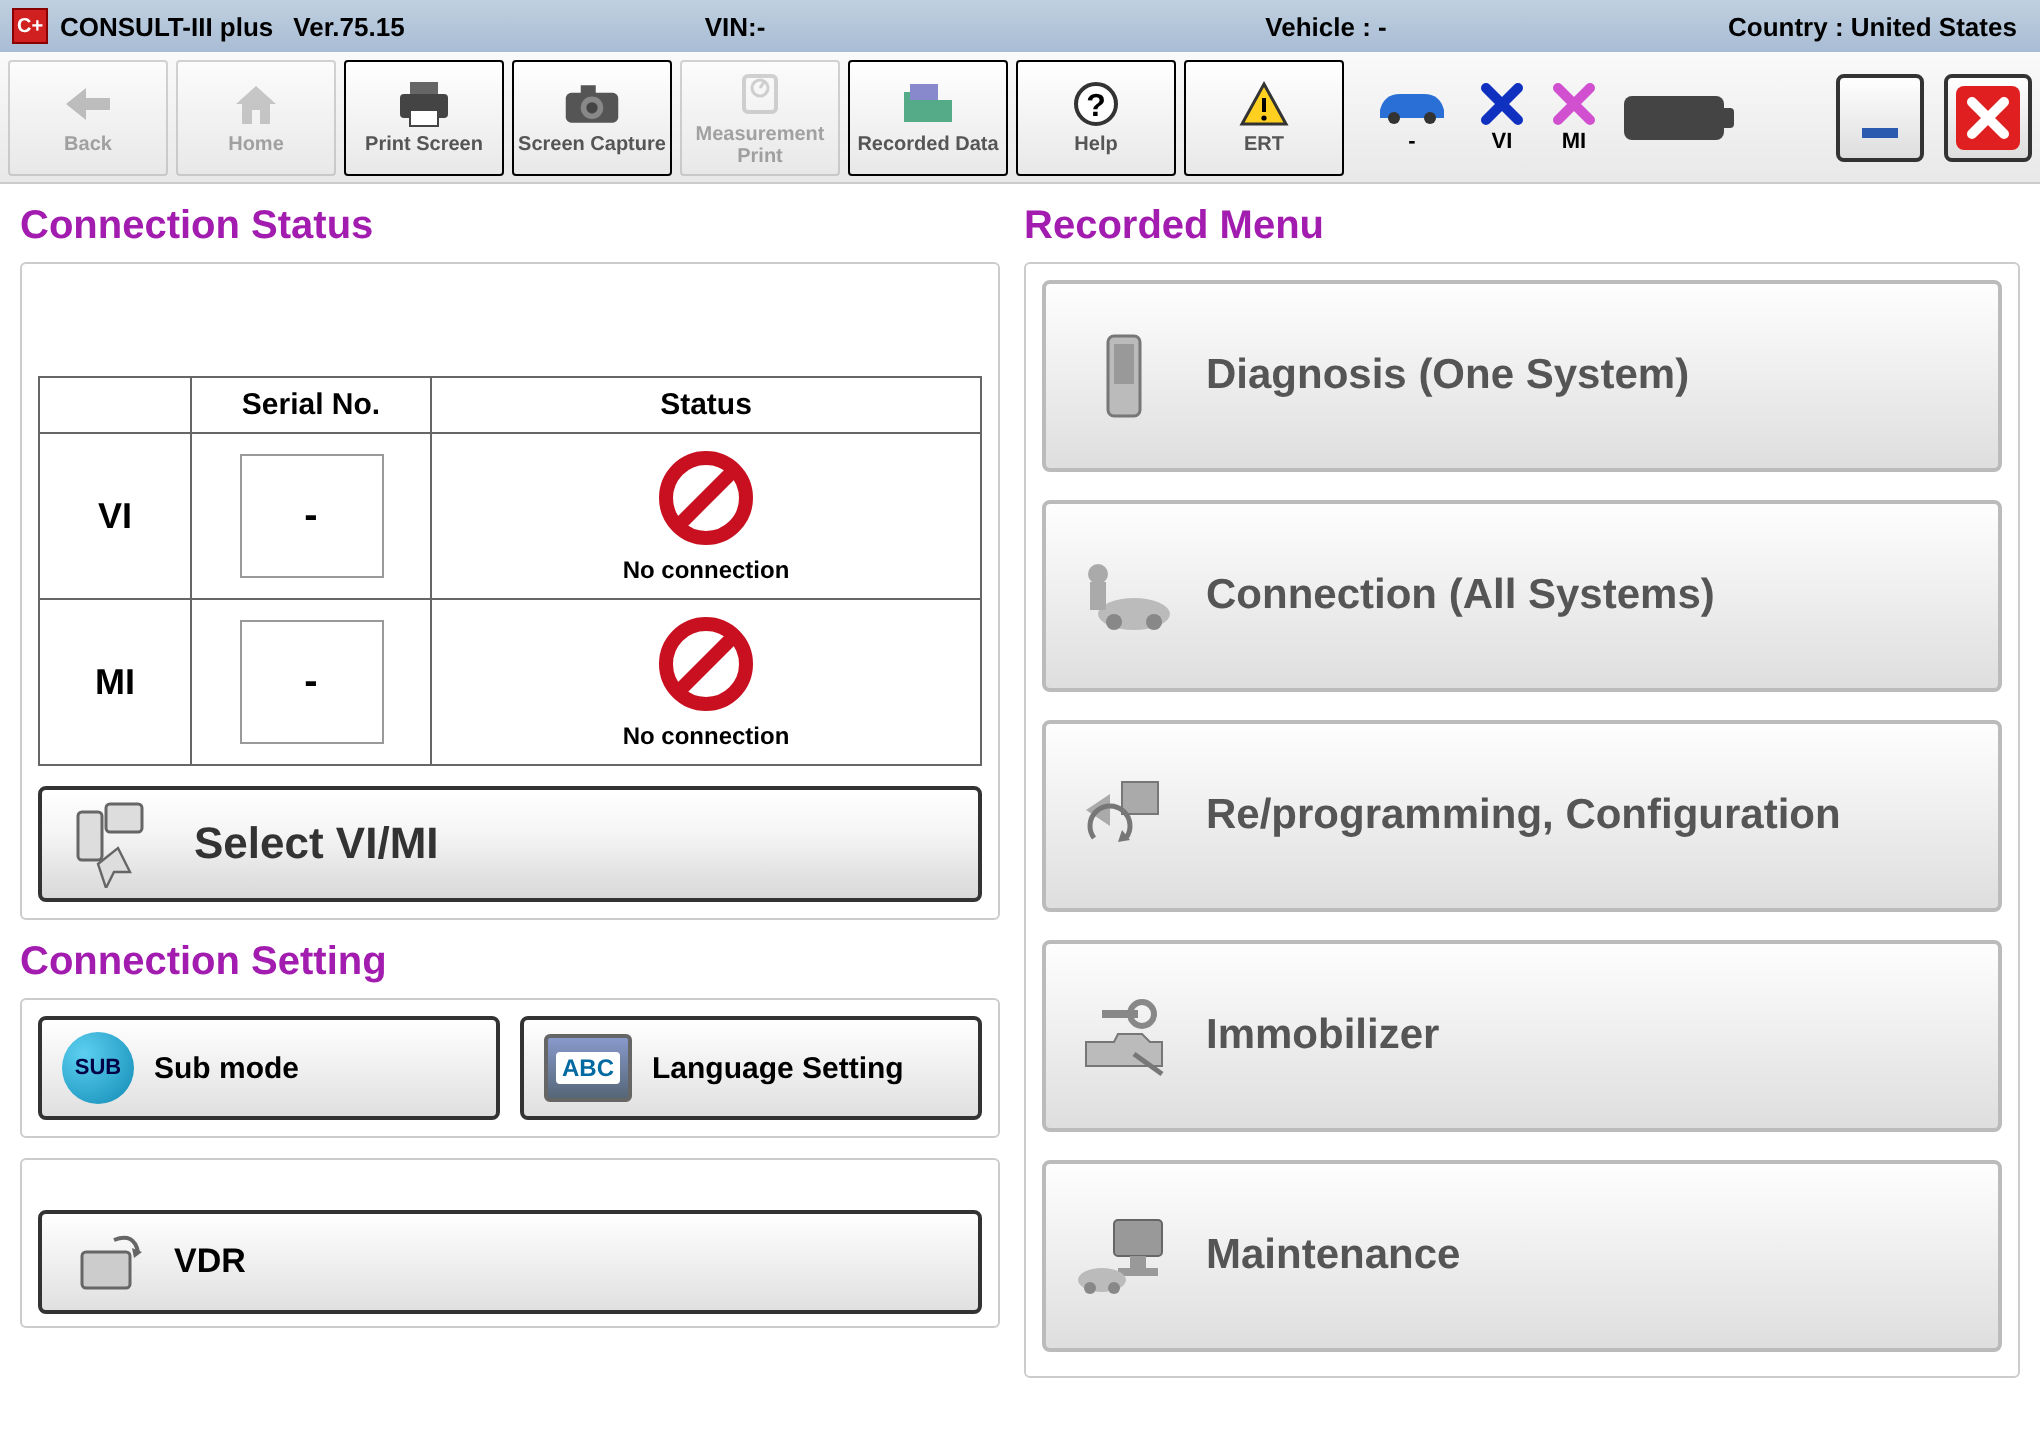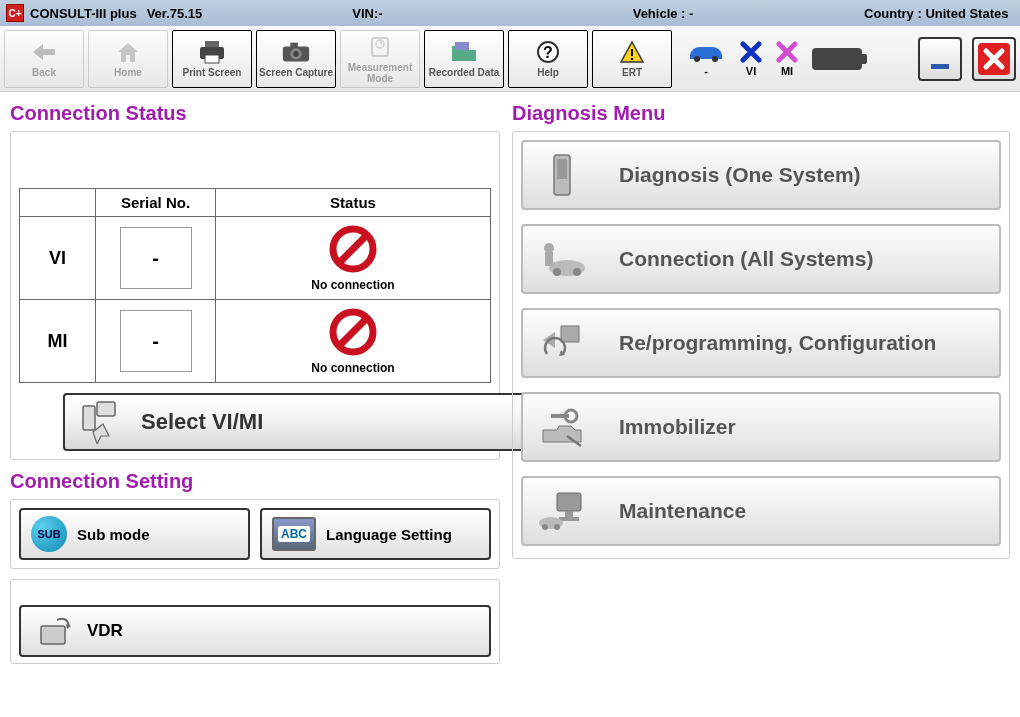--- a/index.html
+++ b/index.html
@@ -35,34 +35,34 @@
 .conn-table { width: 100%; border-collapse: collapse; margin-top: 48px; }
 .conn-table th, .conn-table td { border: 1px solid #666; padding: 4px; text-align: center; font-size: 15px; }
 .conn-table th { height: 28px; font-weight: bold; background:#fff; }
 .conn-table td.row-lab { width: 76px; font-weight: bold; font-size: 18px; }
 .conn-table td.serial { width: 120px; }
 .serial-box { width: 72px; height: 62px; border: 1px solid #999; margin: 6px auto; display: flex; align-items:center; justify-content:center; font-size:20px; font-weight:bold; }
 .status-cell { padding: 8px 0; }
 .noconn-icon { width: 50px; height: 50px; margin: 0 auto 4px; }
 .status-text { font-weight: bold; font-size: 12px; text-align: center; }
 
-.big-button { width: 100%; height: 58px; border: 2px solid #333; border-radius: 4px; background: linear-gradient(to bottom, #fff 0%, #f5f5f5 40%, #d8d8d8 100%); display: flex; align-items: center; padding: 0 14px; gap: 12px; font-size: 22px; font-weight: bold; color: #333; cursor: pointer; margin-top: 10px; margin-left: 44px; }
+.big-button { width: 100%; height: 58px; border: 2px solid #333; border-radius: 4px; background: linear-gradient(to bottom, #fff 0%, #f5f5f5 40%, #d8d8d8 100%); display: flex; align-items: center; padding: 0 14px; gap: 12px; font-size: 22px; font-weight: bold; color: #333; cursor: pointer; margin-top: 10px; }
 .big-button .bicn { width: 50px; height: 44px; display:flex; align-items:center; justify-content:center; }
 
 
 .app-row { display: flex; gap: 10px; }
 .app-btn { flex:1; height: 52px; border: 2px solid #333; border-radius: 4px; background: linear-gradient(to bottom,#fff,#e0e0e0); display:flex; align-items:center; padding: 12px 10px; gap: 10px; font-size: 15px; font-weight: bold; cursor:pointer; }
 .sub-icon { width: 36px; height: 36px; border-radius: 50%; background: radial-gradient(circle at 30% 30%, #5dd0f0, #108ab5); display:flex; align-items:center; justify-content:center; font-size:11px; font-weight:bold; color:#004; }
 .abc-icon { width: 44px; height: 34px; border: 2px solid #666; border-radius: 3px; background: linear-gradient(#89c,#567); display:flex; align-items:center; justify-content:center; }
 .abc-inner { background:#fff; color:#0369a1; font-size:12px; font-weight:bold; padding:1px 3px; border-radius:2px; }
 
 .vdr-btn { width: 100%; height: 52px; border: 2px solid #333; border-radius: 4px; background: linear-gradient(to bottom,#fff,#e0e0e0); display:flex; align-items:center; padding: 0 14px; gap: 12px; font-size: 17px; font-weight: bold; cursor:pointer; margin-top: 19px; }
 
 
-.menu-btn { width: 100%; height: 70px; border: 2px solid #bbb; border-radius: 4px; background: linear-gradient(to bottom,#fefefe,#dedede); display:flex; align-items:center; padding: 0 14px; gap: 32px; font-size: 21px; font-weight: bold; color: #555; cursor:pointer; margin-bottom: 14px; }
+.menu-btn { width: 100%; height: 96px; border: 2px solid #bbb; border-radius: 4px; background: linear-gradient(to bottom,#fefefe,#dedede); display:flex; align-items:center; padding: 0 14px; gap: 16px; font-size: 21px; font-weight: bold; color: #555; cursor:pointer; margin-bottom: 14px; }
 .menu-btn .micn { width: 50px; height: 48px; display:flex; align-items:center; justify-content:center; }
 
 
 svg { display: block; }
 </style>
 </head>
 <body>
 
 <div class="titlebar">
   <div class="logo">C+</div>
@@ -116,21 +116,21 @@
     <span>Screen Capture</span>
   </div>
   <div class="tool-btn dim">
     <div class="ico">
       <svg width="24" height="24" viewBox="0 0 24 24">
           <rect x="4" y="3" width="16" height="18" rx="2" fill="none" stroke="#aaa" stroke-width="2"></rect>
           <circle cx="12" cy="9" r="4" fill="none" stroke="#aaa" stroke-width="1.5"></circle>
           <line x1="12" y1="9" x2="14" y2="6" stroke="#aaa" stroke-width="1.5"></line>
         </svg>
     </div>
-    <span>Measurement Mode</span>
+    <span>Measurement Print</span>
   </div>
   <div class="tool-btn">
     <div class="ico">
       <svg width="30" height="24" viewBox="0 0 30 24">
           <path d="M3 8 L3 21 L27 21 L27 10 L14 10 L11 6 L3 6 Z" fill="#5a8"></path>
           <path d="M6 2 L20 2 L20 10 L6 10 Z" fill="#88c"></path>
         </svg>
     </div>
     <span>Recorded Data</span>
   </div>
@@ -271,21 +271,21 @@
               <path d="M22 6 Q32 2 34 12" fill="none" stroke="#666" stroke-width="2"></path>
               <path d="M31 10 L36 12 L32 15 Z" fill="#666"></path>
             </svg>
         </div>
         <span>VDR</span>
       </div>
     </div>
   </div>
 
   <div class="col-right">
-    <div class="section-title">Diagnosis Menu</div>
+    <div class="section-title">Recorded Menu</div>
     <div class="panel">
       <div class="menu-btn">
         <div class="micn">
           <svg width="24" height="44" viewBox="0 0 24 44">
               <rect x="4" y="2" width="16" height="40" rx="3" fill="#bbb" stroke="#777" stroke-width="1.5"></rect>
               <rect x="7" y="6" width="10" height="20" fill="#999"></rect>
             </svg>
         </div>
         <span>Diagnosis (One System)</span>
       </div>

